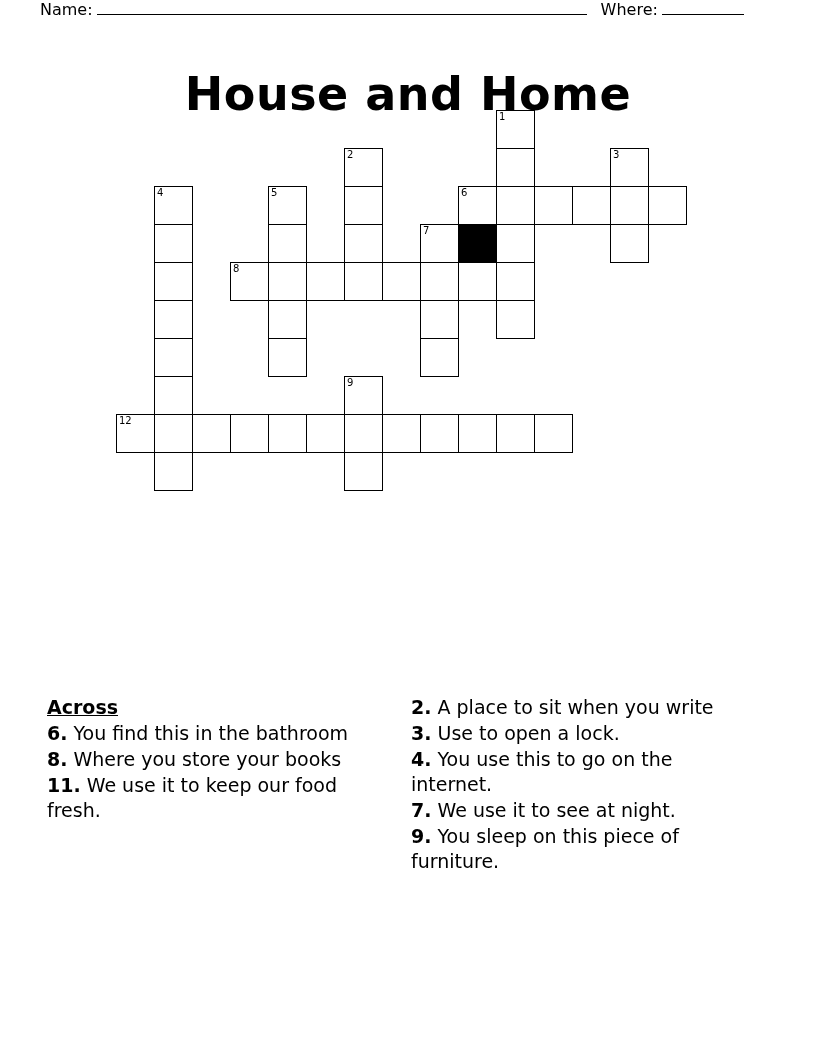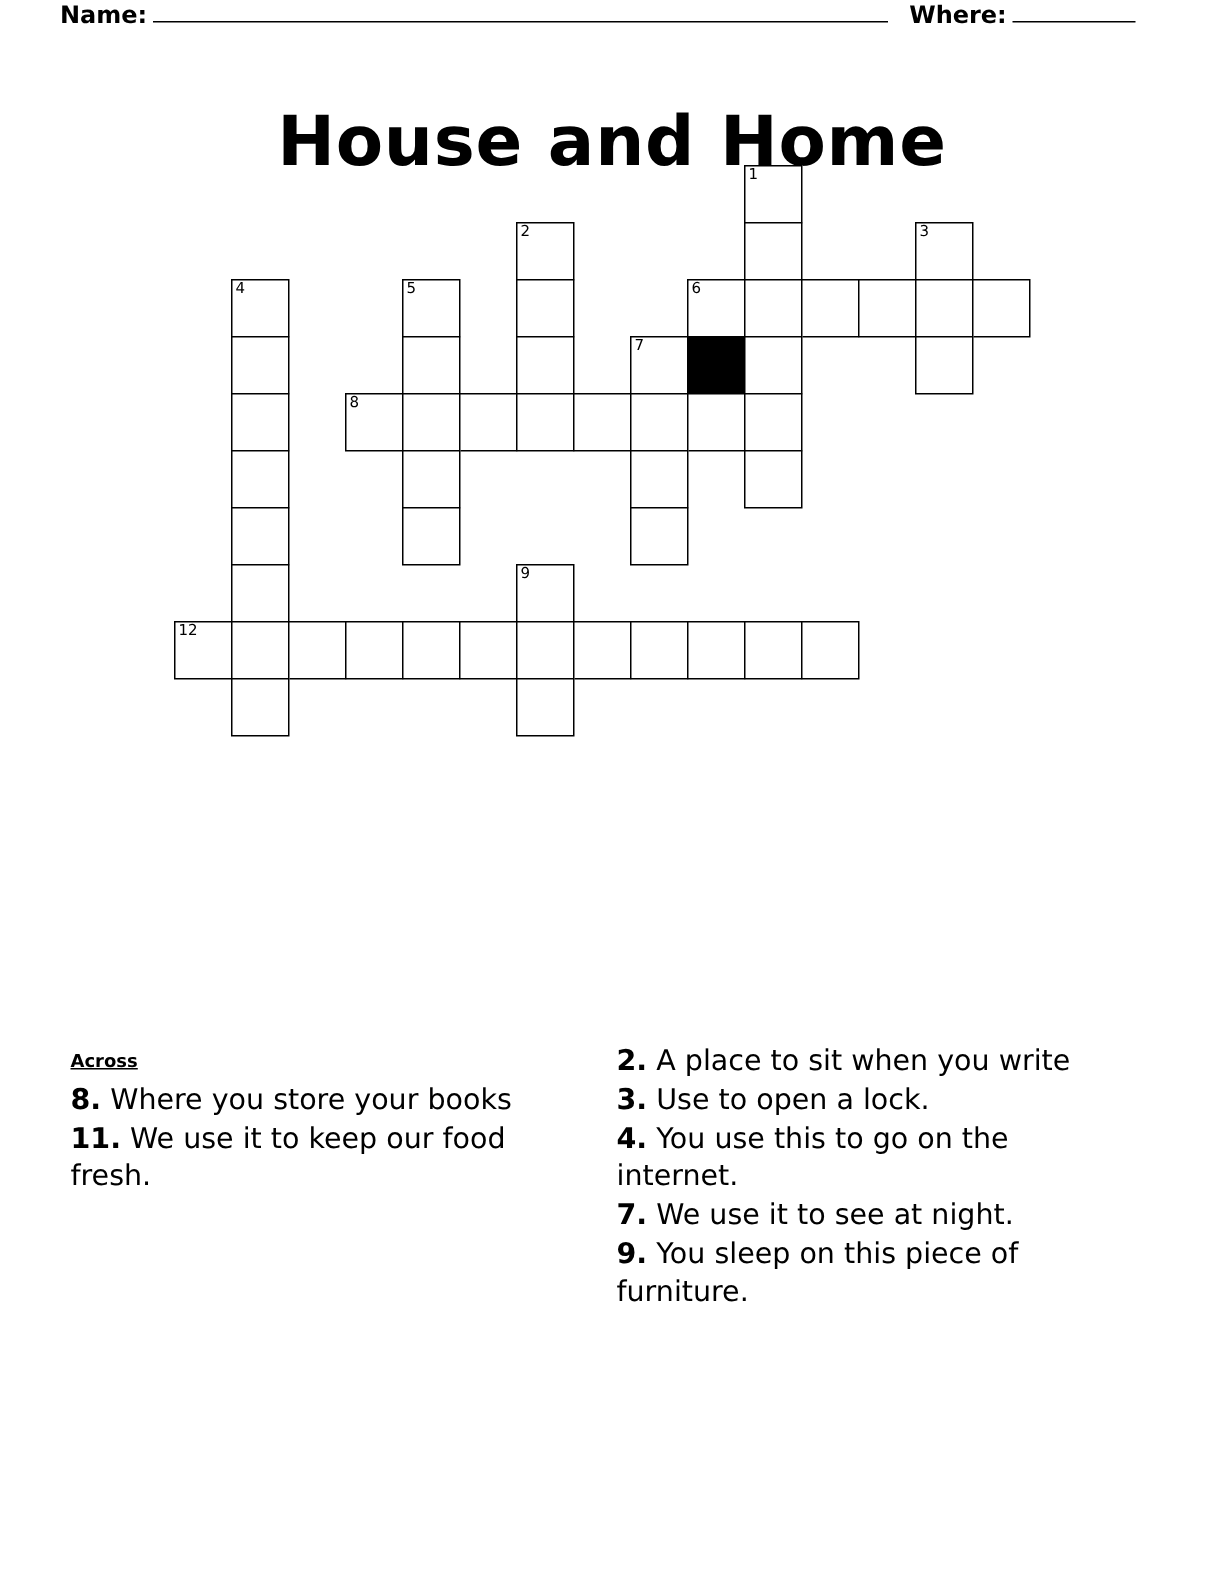--- a/index.html
+++ b/index.html
@@ -28,21 +28,20 @@
     left: 40px;
     width: 700px;
     height: 26px;
     display: flex;
     align-items: baseline;
     font-size: 16px;
   }
   .namebar .label {
     font-size: 16px;
     white-space: nowrap;
-    font-weight: bold;
   }
   .namebar .rule {
     flex: none;
     border-bottom: 1px solid #000;
     height: 14px;
     margin: 0 4px;
   }
   .rule-name { width: 490px; }
   .rule-date { width: 82px; }
   .namebar .date-label { margin-left: 10px; }
@@ -100,21 +99,21 @@
     top: 0;
     font-size: 19px;
     line-height: 25px;
   }
   .col-left { left: 47px; width: 340px; }
   .col-right { left: 411px; width: 330px; }
 
   .heading {
     font-weight: bold;
     text-decoration: underline;
-    font-size: 12px;
+    font-size: 19px;
     margin: 0 0 1px 0;
   }
   .clue {
     margin: 0 0 1px 0;
   }
   .clue .n {
     font-weight: bold;
   }
 </style>
 </head>
@@ -203,20 +202,24 @@
       <div class="cell" style="left: 380px; top: 304px;"></div>
       <div class="cell" style="left: 418px; top: 304px;"></div>
       <div class="cell" style="left: 38px; top: 342px;"></div>
       <div class="cell" style="left: 228px; top: 342px;"></div>
     </div>
 
   <div class="clues">
     <div class="col col-left">
       <div class="heading">Across</div>
       <div class="clue">
+        <span class="n">6.</span>
+        <span>You find this in the bathroom</span>
+      </div>
+      <div class="clue">
         <span class="n">8.</span>
         <span>Where you store your books</span>
       </div>
       <div class="clue">
         <span class="n">11.</span>
         <span>We use it to keep our food fresh.</span>
       </div>
     </div>
 
     <div class="col col-right">

